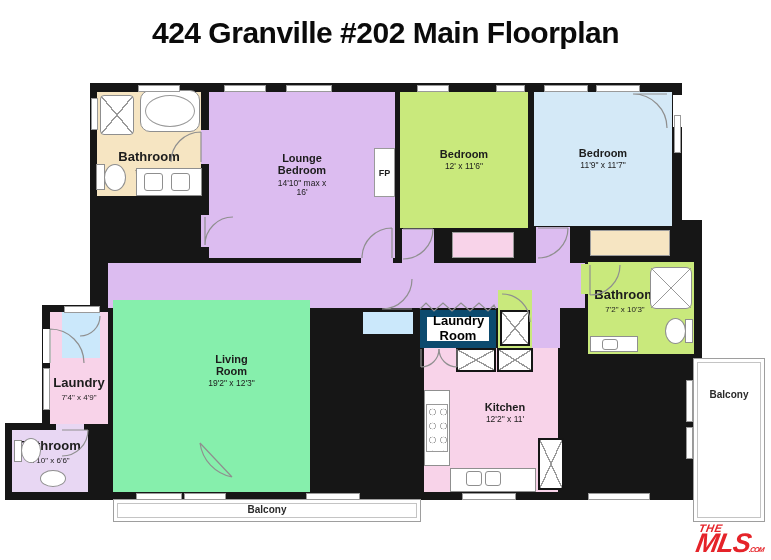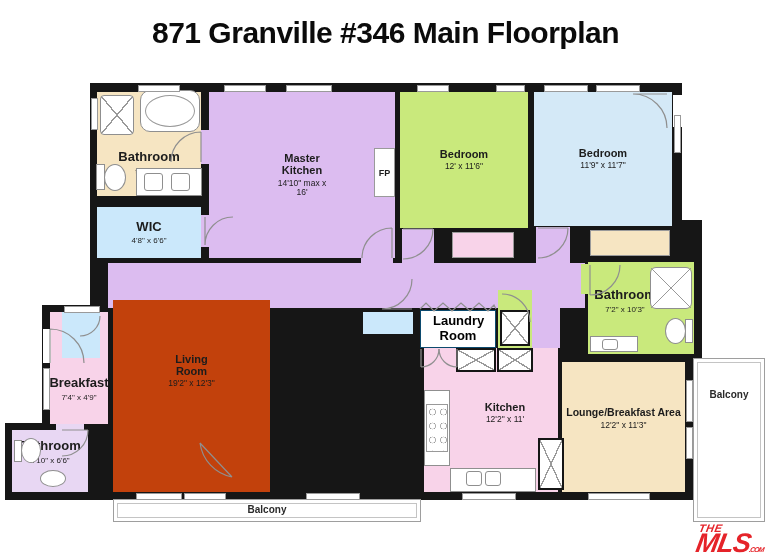--- a/index.html
+++ b/index.html
@@ -20,21 +20,21 @@
   .tub{border-radius:10px;}
   .tub::before{content:"";position:absolute;left:4px;top:4px;right:4px;bottom:4px;
         border:1px solid #9a9a9a;border-radius:50%;}
   .diag::before{content:"";position:absolute;inset:0;
      background:linear-gradient(to bottom right,transparent calc(50% - .7px),#999 calc(50% - .7px),#999 calc(50% + .7px),transparent calc(50% + .7px)),
                 linear-gradient(to top right,transparent calc(50% - .7px),#999 calc(50% - .7px),#999 calc(50% + .7px),transparent calc(50% + .7px));}
   .xbox{position:absolute;background:#fff;border:2px solid #151515;box-sizing:border-box;}
   .xbox::before{content:"";position:absolute;inset:0;
      background:linear-gradient(to bottom right,transparent calc(50% - .7px),#9a9a9a calc(50% - .7px),#9a9a9a calc(50% + .7px),transparent calc(50% + .7px)),
                 linear-gradient(to top right,transparent calc(50% - .7px),#9a9a9a calc(50% - .7px),#9a9a9a calc(50% + .7px),transparent calc(50% + .7px));}
-  .laundrybox{position:absolute;background:#fff;border:1px solid #0c4a6e;box-sizing:border-box;
+  .laundrybox{position:absolute;background:#fff;border:7px solid #0c4a6e;box-sizing:border-box;
         display:flex;align-items:center;justify-content:center;text-align:center;}
   .stove{position:absolute;background-color:#fff;border:1px solid #999;box-sizing:border-box;
         background-image:radial-gradient(circle,#fff 2.4px,#999 3.2px,#fff 3.6px);
         background-size:11px 14px;}
   .win{position:absolute;height:5px;background:#fff;border:1px solid #9a9a9a;box-sizing:content-box;}
   .winv{position:absolute;width:5px;background:#fff;border:1px solid #9a9a9a;box-sizing:content-box;}
   .balcony{position:absolute;background:#fff;border:1px solid #9e9e9e;
         box-shadow:inset 0 0 0 3px #fff, inset 0 0 0 4px #c4c4c4;
         display:flex;align-items:flex-start;justify-content:center;}
   .balcony .blab{font-size:10px;font-weight:bold;color:#2a2a2a;}
@@ -44,21 +44,21 @@
   .mls{position:absolute;right:6px;bottom:6px;transform:skewX(-10deg);line-height:0.8;text-align:left;}
   .mls .the{font-size:11px;font-weight:bold;font-style:italic;letter-spacing:.5px;}
   .mls .big{font-size:27px;font-weight:bold;font-style:italic;letter-spacing:-1px;}
   .mls .com{font-size:7px;font-weight:bold;font-style:italic;vertical-align:baseline;}
 </style>
 </head>
 <body>
 
 <div id="stage">
 
-  <div id="title">871 Granville #346 Main Floorplan</div>
+  <div id="title">424 Granville #202 Main Floorplan</div>
 
   <div class="blk" style="left: 90px; top: 83px; width: 592px; height: 230px; background-color: rgb(22, 22, 22);"></div>
   <div class="blk" style="left: 580px; top: 220px; width: 122px; height: 142px; background-color: rgb(22, 22, 22);"></div>
   <div class="blk" style="left: 105px; top: 295px; width: 588px; height: 205px; background-color: rgb(22, 22, 22);"></div>
   <div class="blk" style="left: 42px; top: 305px; width: 75px; height: 130px; background-color: rgb(22, 22, 22);"></div>
   <div class="blk" style="left: 5px; top: 423px; width: 102px; height: 77px; background-color: rgb(22, 22, 22);"></div>
 
   <div class="balcony" style="left:113px;top:499px;width:306px;height:21px;">
     <span class="blab" style="margin-top:4px;">Balcony</span>
   </div>
@@ -66,27 +66,23 @@
     <span class="blab" style="margin-top:30px;">Balcony</span>
   </div>
 
   <div class="room" style="left: 97px; top: 92px; width: 104px; height: 104px; background-color: rgb(246, 229, 194);">
     <div style="margin-top:38px;">
       <div class="rname sm">Bathroom</div>
       <div class="rdims sm">9' x 9'1"</div>
     </div>
   </div>
 
-  <div class="room" style="left: 97px; top: 207px; width: 104px; height: 51px; background-color: rgb(203, 232, 251);">
-    <div class="rname sm">WIC</div>
-    <div class="rdims sm">4'8" x 6'6"</div>
-  </div>
 
   <div class="room" style="left: 209px; top: 92px; width: 186px; height: 166px; background-color: rgb(220, 188, 240);">
-    <div class="rname w70">Master Kitchen</div>
+    <div class="rname w70">Lounge Bedroom</div>
     <div class="rdims w62">14'10" max x 16'</div>
   </div>
 
   <div class="fp" style="left:374px;top:148px;width:21px;height:49px;">
     <span>FP</span>
   </div>
 
   <div class="room" style="left: 400px; top: 92px; width: 128px; height: 136px; background-color: rgb(201, 233, 124);">
     <div class="rname">Bedroom</div>
     <div class="rdims">12' x 11'6"</div>
@@ -111,27 +107,27 @@
     </div>
   </div>
 
   <div class="laundrybox" style="left:420px;top:310px;width:76px;height:38px;">
     <div class="rname sm w50">Laundry Room</div>
   </div>
   <div class="xbox" style="left:500px;top:310px;width:30px;height:36px;"></div>
 
   <div class="room" style="left: 50px; top: 312px; width: 58px; height: 112px; background-color: rgb(248, 211, 233);">
     <div style="margin-top:42px;">
-      <div class="rname sm">Breakfast</div>
+      <div class="rname sm">Laundry</div>
       <div class="rdims sm">7'4" x 4'9"</div>
     </div>
   </div>
   <div class="blk" style="left: 62px; top: 312px; width: 38px; height: 46px; background-color: rgb(203, 232, 251);"></div>
 
-  <div class="room" style="left: 113px; top: 300px; width: 157px; height: 192px; background-color: #c2410c;">
+  <div class="room" style="left: 113px; top: 300px; width: 157px; height: 192px; background-color: #86efac; padding-left: 40px;">
     <div style="margin-top:-50px;">
       <div class="rname w50">Living Room</div>
       <div class="rdims">19'2" x 12'3"</div>
     </div>
   </div>
 
   <div class="room" style="left: 12px; top: 430px; width: 76px; height: 62px; background-color: rgb(232, 215, 243);">
     <div style="margin-top:-18px;">
       <div class="rname sm">Bathroom</div>
       <div class="rdims sm">4'10" x 6'6"</div>
@@ -140,26 +136,20 @@
 
   <div class="blk" style="left: 363px; top: 312px; width: 50px; height: 22px; background-color: rgb(203, 232, 251);"></div>
 
   <div class="room" style="left: 424px; top: 348px; width: 134px; height: 144px; background-color: rgb(248, 211, 233);">
     <div style="margin-top:-14px;margin-left:28px;text-align:center;">
       <div class="rname">Kitchen</div>
       <div class="rdims">12'2" x 11'</div>
     </div>
   </div>
 
-  <div class="room" style="left: 562px; top: 362px; width: 123px; height: 130px; background-color: rgb(246, 229, 194);">
-    <div style="margin-top:-16px;">
-      <div class="rname" style="font-size:10.5px;">Lounge/Breakfast Area</div>
-      <div class="rdims">12'2" x 11'3"</div>
-    </div>
-  </div>
 
   <div class="fix diag" style="left:100px;top:95px;width:34px;height:40px;border-radius:4px;"></div>
   <div class="fix tub" style="left:140px;top:90px;width:60px;height:42px;"></div>
   <div class="fix" style="left:96px;top:164px;width:9px;height:26px;"></div>
   <div class="fix oval" style="left:104px;top:164px;width:22px;height:27px;"></div>
   <div class="fix" style="left:136px;top:168px;width:66px;height:28px;"></div>
   <div class="fix" style="left:144px;top:173px;width:19px;height:18px;border-radius:3px;"></div>
   <div class="fix" style="left:171px;top:173px;width:19px;height:18px;border-radius:3px;"></div>
 
   <div class="fix diag" style="left:650px;top:267px;width:42px;height:42px;border-radius:6px;"></div>

